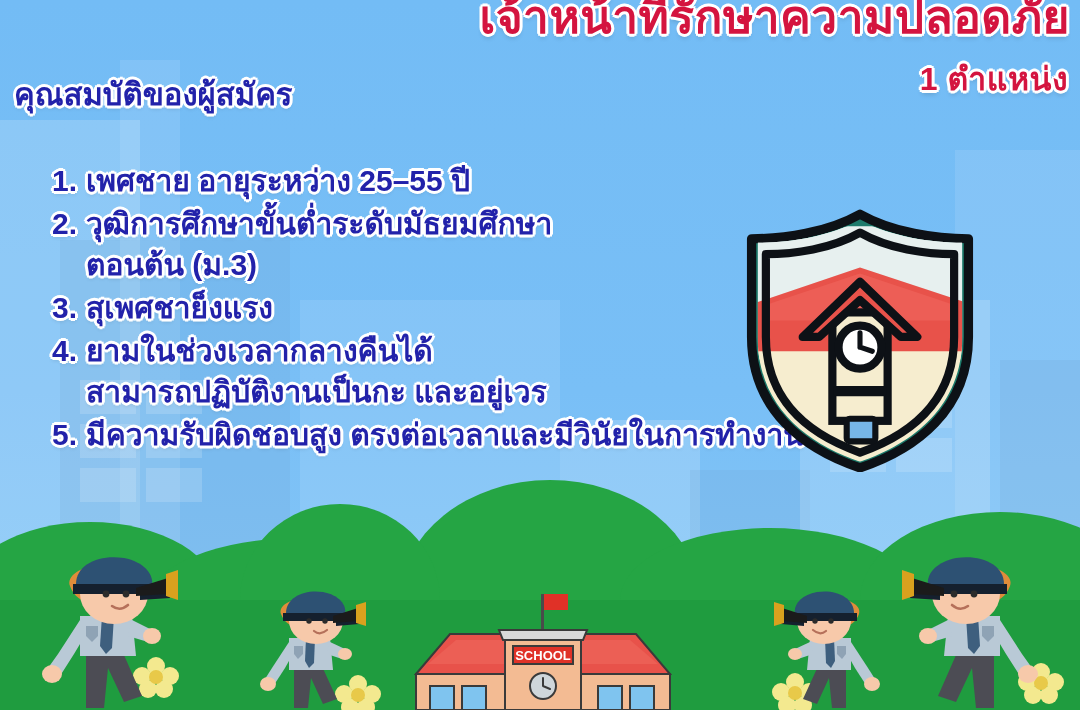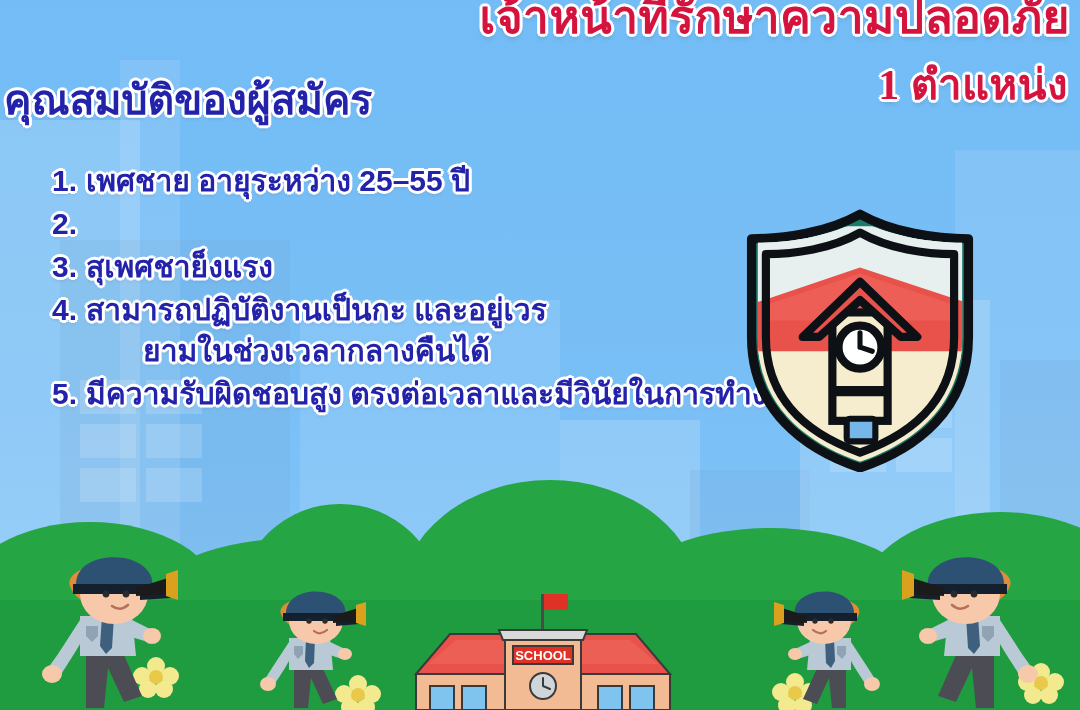--- a/index.html
+++ b/index.html
@@ -43,34 +43,34 @@
       0 3px 4px rgba(0,0,0,.15);
     white-space:nowrap;
   }
 
   #title-main{
     position:absolute;left:0;right:10px;top:-8px;
     text-align:right;font-size:46px;line-height:1.1;
   }
   #title-count{
     position:absolute;right:12px;top:62px;
-    font-size:42px;line-height:1.1;font-family:Liberation Serif, serif;
+    font-size:32px;line-height:1.1;
   }
   #subtitle{
-    position:absolute;left:4px;top:78px;
-    font-size:41px;line-height:1.1;
+    position:absolute;left:14px;top:78px;
+    font-size:31px;line-height:1.1;
   }
 
   
   #quals{position:absolute;left:52px;top:166px;width:1000px;}
   .q-row{display:flex;align-items:flex-start;font-size:30px;line-height:1.0;margin-bottom:13px;}
   .q-num{width:34px;flex:none;}
   .q-body{display:flex;flex-direction:column;}
   .q-line{margin-bottom:11px;}
-  .q-line:last-child{margin-bottom:0;text-align:center;}
+  .q-line:last-child{margin-bottom:0;}
 
   
   #shield{position:absolute;left:727px;top:206px;width:266px;height:266px;}
 
   
   #grass{
     position:absolute;left:0;bottom:0;width:1080px;height:132px;
     background:#1f9c3f;
   }
   .bush{position:absolute;border-radius:50% 50% 0 0 / 100% 100% 0 0;background:#25a544;}
@@ -123,32 +123,36 @@
 
   <div id="quals">
       <div class="q-row bluetext">
         <div class="q-num">1.</div>
         <div class="q-body">
           <div class="q-line">เพศชาย อายุระหว่าง 25–55 ปี</div>
         </div>
       </div>
       <div class="q-row bluetext">
         <div class="q-num">2.</div>
+        <div class="q-body">
+          <div class="q-line">วุฒิการศึกษาขั้นต่ำระดับมัธยมศึกษา</div>
+          <div class="q-line">ตอนต้น (ม.3)</div>
+        </div>
       </div>
       <div class="q-row bluetext">
         <div class="q-num">3.</div>
         <div class="q-body">
           <div class="q-line">สุเพศชาย็งแรง</div>
         </div>
       </div>
       <div class="q-row bluetext">
         <div class="q-num">4.</div>
         <div class="q-body">
+          <div class="q-line">ยามในช่วงเวลากลางคืนได้</div>
           <div class="q-line">สามารถปฏิบัติงานเป็นกะ และอยู่เวร</div>
-          <div class="q-line">ยามในช่วงเวลากลางคืนได้</div>
         </div>
       </div>
       <div class="q-row bluetext">
         <div class="q-num">5.</div>
         <div class="q-body">
           <div class="q-line">มีความรับผิดชอบสูง ตรงต่อเวลาและมีวินัยในการทำงาน</div>
         </div>
       </div>
     </div>
 

